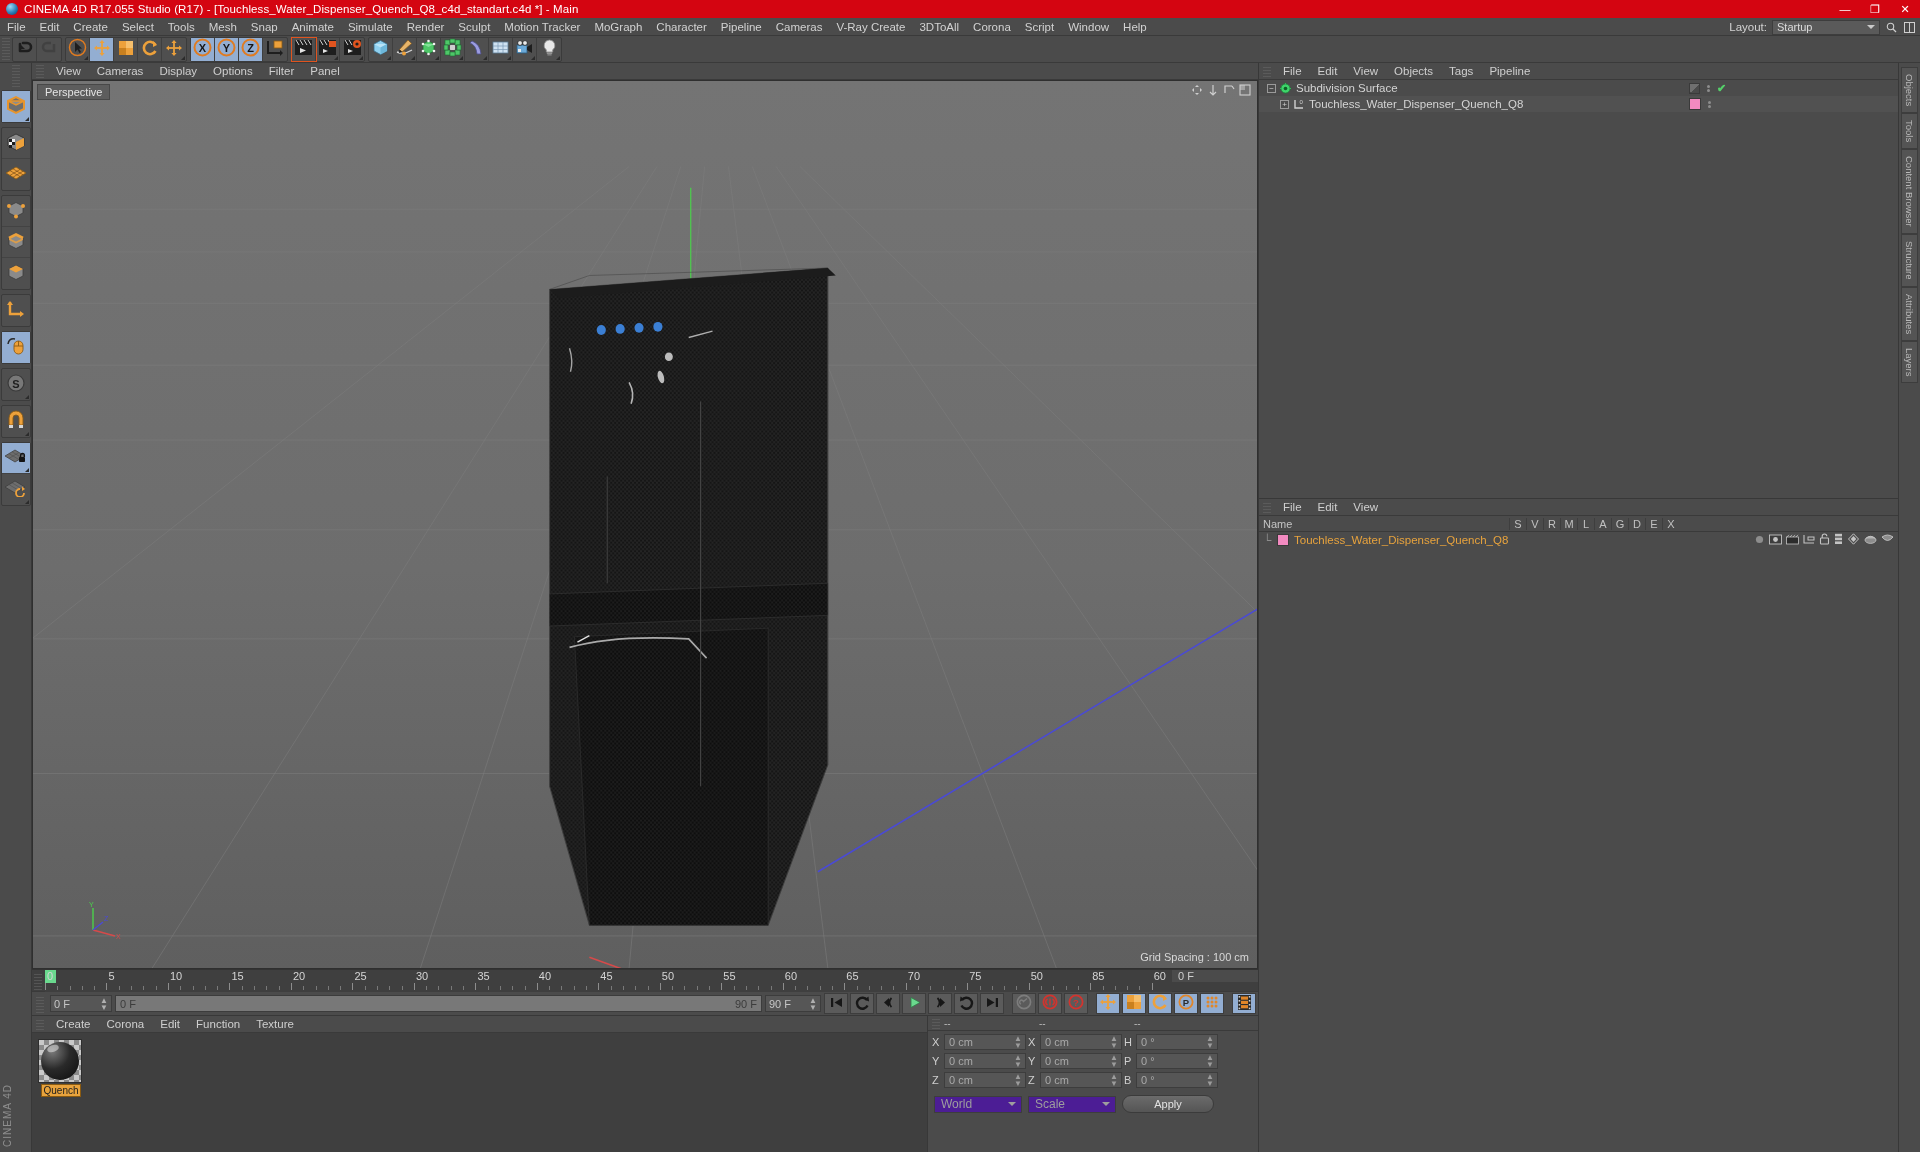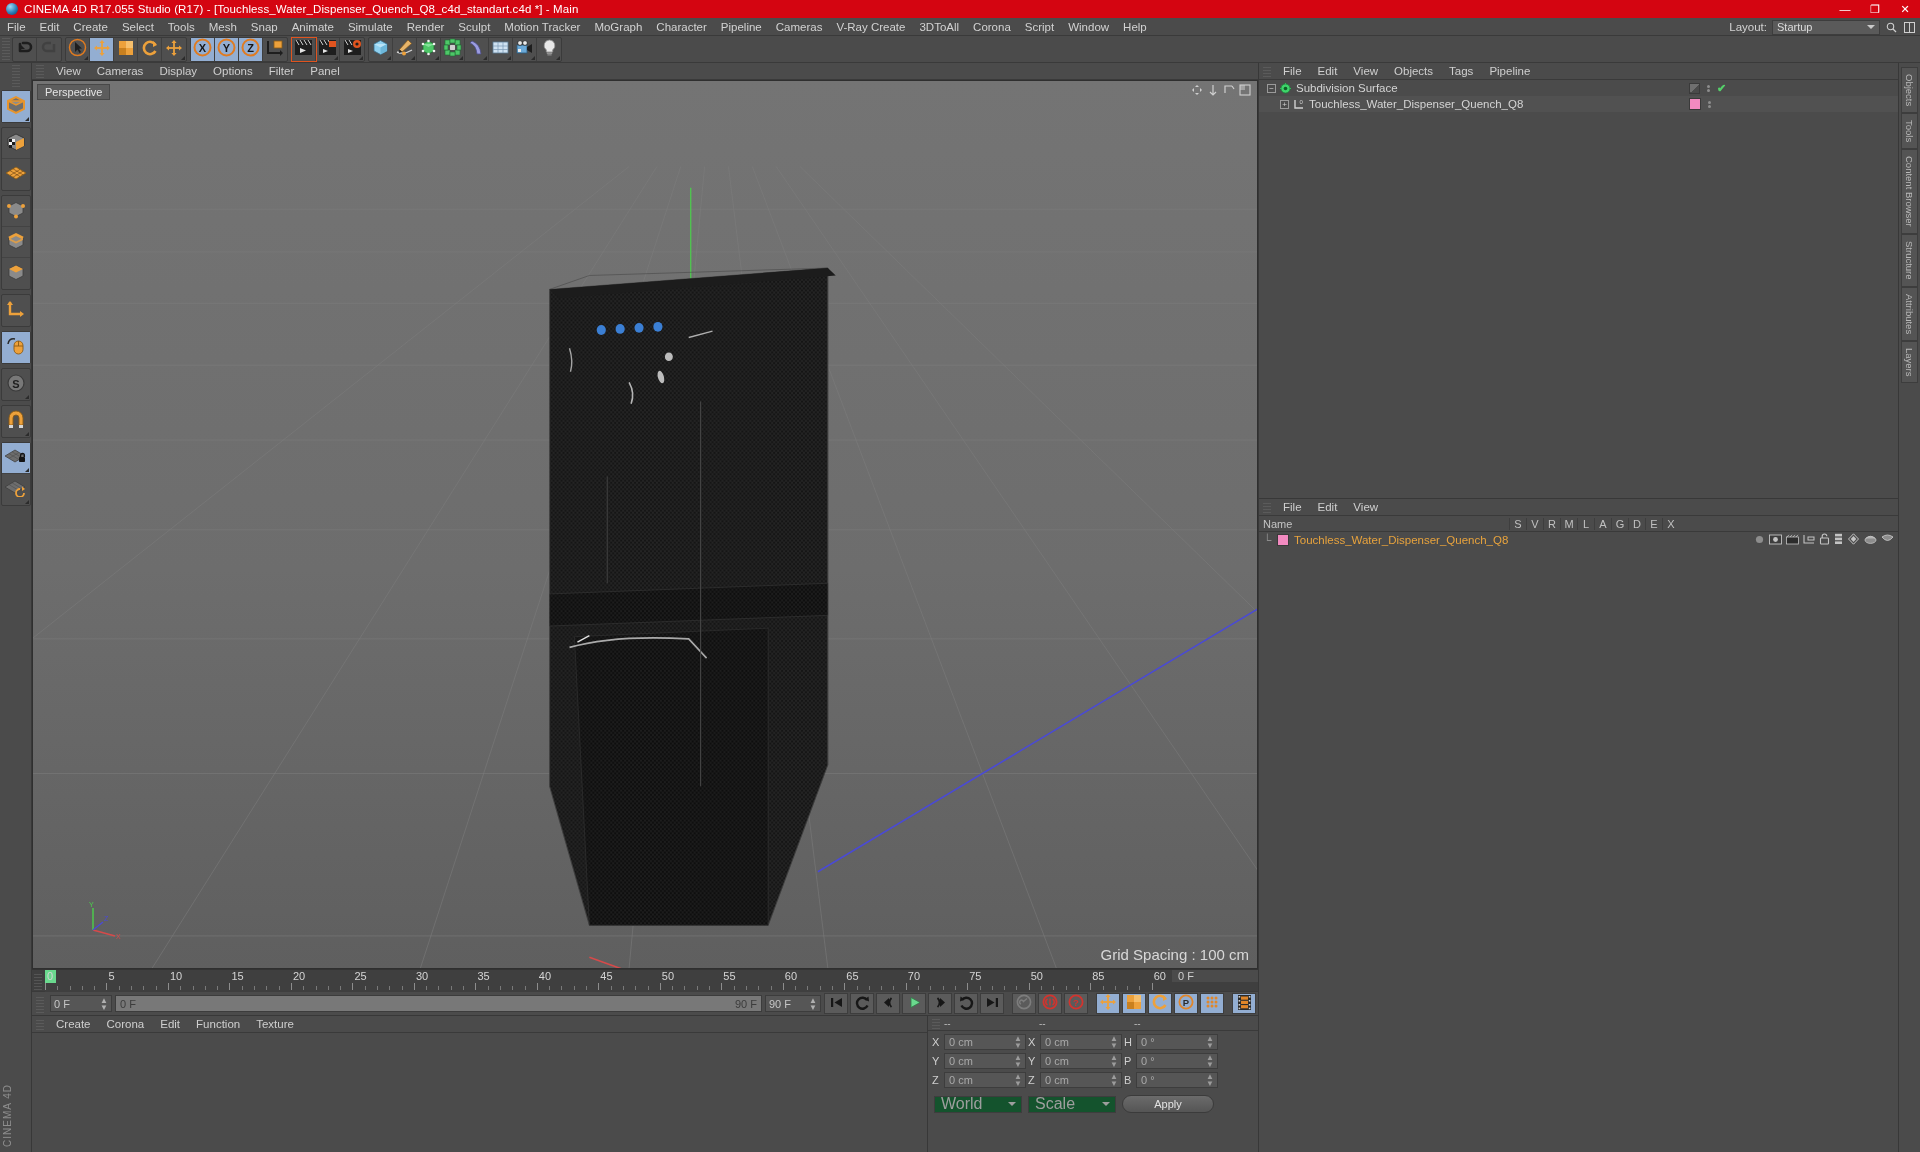--- a/index.html
+++ b/index.html
@@ -47,21 +47,21 @@
   .vtab { writing-mode:vertical-rl; font-size:9.5px; color:#b9b9b9; padding:6px 2px; background:#545454; border:1px solid #3d3d3d; }
 
   
   .vp-menu { height:17px; background:#4b4b4b; display:flex; align-items:center; border-bottom:1px solid #3a3a3a; }
   .vp-menu .grip { width:8px;height:13px;background:repeating-linear-gradient(0deg,#6a6a6a 0 1px,transparent 1px 3px); opacity:.5; margin:0 4px; }
   .vp-menu .mi { padding:0 8px; font-size:11.5px; color:#cfcfcf; }
   .vp-wrap { flex:1; position:relative; background:#6a6a6a; overflow:hidden; border:1px solid #2f2f2f; }
   .vp-tag { position:absolute; left:4px; top:3px; background:#5d5d5d; border:1px solid #484848; color:#e4e4e4; font-size:11px; padding:1px 7px; z-index:6; }
   .vp-nav { position:absolute; right:6px; top:3px; display:flex; gap:4px; z-index:6; align-items:center; }
   .vp-nav span { color:#cfcfcf; font-size:11px; }
-  .grid-spacing { position:absolute; right:8px; bottom:5px; color:#d8d8d8; font-size:15px; z-index:6; }
+  .grid-spacing { position:absolute; right:8px; bottom:5px; color:#d8d8d8; font-size:11px; z-index:6; }
   .axis-gizmo { position:absolute; left:52px; bottom:28px; width:40px; height:40px; z-index:6; }
 
   
   .tl-ruler { height:22px; background:#3f3f3f; position:relative; display:flex; align-items:flex-start; border-top:1px solid #333; }
   .tl-grip { width:8px;height:18px;background:repeating-linear-gradient(0deg,#6a6a6a 0 1px,transparent 1px 3px); opacity:.5; margin:2px 3px 0 2px; }
   .tl-track { flex:1; position:relative; height:22px; background:#3f3f3f; }
   .tl-lbl { position:absolute; top:0px; font-size:11px; color:#d5d5d5; transform:translateX(2px); }
   .tl-tick { position:absolute; bottom:2px; width:1px; background:#8d8d8d; }
   .tl-green { position:absolute; left:0; top:0; width:11px; height:13px; background:#6ad98e; }
   .tl-right { width:86px; background:#4b4b4b; display:flex; align-items:center; padding-left:6px; font-size:11px; color:#cfcfcf; }
@@ -90,21 +90,21 @@
   .coordpanel { width:330px; background:#4b4b4b; display:flex; flex-direction:column; }
   .cp-head { height:15px; display:flex; align-items:center; font-size:10px; color:#b8b8b8; border-bottom:1px solid #3a3a3a; }
   .cp-head .grip { width:8px;height:11px;background:repeating-linear-gradient(0deg,#6a6a6a 0 1px,transparent 1px 3px); opacity:.5; margin:0 4px; }
   .cp-head .ch { width:95px; }
   .cp-rows { padding:3px 4px 0 4px; }
   .cp-row { display:flex; align-items:center; gap:2px; margin-bottom:3px; }
   .cp-ax { width:10px; font-size:11px; color:#cfcfcf; text-align:left; }
   .cp-fld { width:82px; height:16px; background:#565656; border:1px solid #3d3d3d; position:relative; display:flex; align-items:center; padding-left:4px; font-size:11px; color:#a9a9a9; }
   .cp-fld .sp { position:absolute; right:3px; color:#9c9c9c; font-size:8px; line-height:7px; }
   .cp-bottom { display:flex; gap:6px; padding:4px 6px; align-items:center; }
-  .cp-sel { width:88px; height:17px; background:#14532d; border:1px solid #3d3d3d; font-size:16px; color:#9e9e9e; display:flex; align-items:center; padding-left:6px; position:relative; }
+  .cp-sel { width:88px; height:17px; background:#4c1d95; border:1px solid #3d3d3d; font-size:12px; color:#9e9e9e; display:flex; align-items:center; padding-left:6px; position:relative; }
   .cp-sel .arr { position:absolute; right:5px; width:0;height:0;border-left:4px solid transparent;border-right:4px solid transparent;border-top:4px solid #9e9e9e; }
   .cp-apply { width:92px; height:18px; background:linear-gradient(#6b6b6b,#555); border:1px solid #3b3b3b; border-radius:9px; font-size:11px; color:#e2e2e2; display:flex; align-items:center; justify-content:center; }
 
   
   .om { height:436px; display:flex; flex-direction:column; background:#4b4b4b; border-bottom:1px solid #383838; }
   .om-body { flex:1; display:flex; background:#4b4b4b; }
   .om-row { height:16px; display:flex; align-items:center; font-size:11.5px; color:#d4d4d4; padding-left:4px; position:relative; }
   .om-row.alt { background:#515151; }
   .exp { width:9px;height:9px; border:1px solid #9a9a9a; color:#d0d0d0; font-size:8px; line-height:7px; text-align:center; margin-right:3px; background:#4b4b4b; }
   .obj-ico { width:13px;height:13px; margin-right:4px; flex:0 0 auto; }
@@ -915,20 +915,29 @@
         <div class="pm-menu">
           <div class="grip" style="width:8px;height:12px;background:repeating-linear-gradient(0deg,#6a6a6a 0 1px,transparent 1px 3px);opacity:.5;margin:0 4px;"></div>
           <div id="mat-menus" style="display:flex;">
               <div class="mi">Create</div>
               <div class="mi">Corona</div>
               <div class="mi">Edit</div>
               <div class="mi">Function</div>
               <div class="mi">Texture</div>
             </div>
         </div>
+        <div class="mat-area">
+          <div class="mat-item">
+            <div class="mat-sphere">
+              <div class="ball"></div>
+                <div class="hl"></div>
+            </div>
+            <div class="mat-name">Quench</div>
+          </div>
+        </div>
       </div>
 
       <div class="coordpanel">
         <div class="cp-head">
           <div class="grip"></div>
           <div class="ch">--</div>
           <div class="ch">--</div>
           <div class="ch">--</div>
         </div>
         <div class="cp-rows" id="coord-rows">

